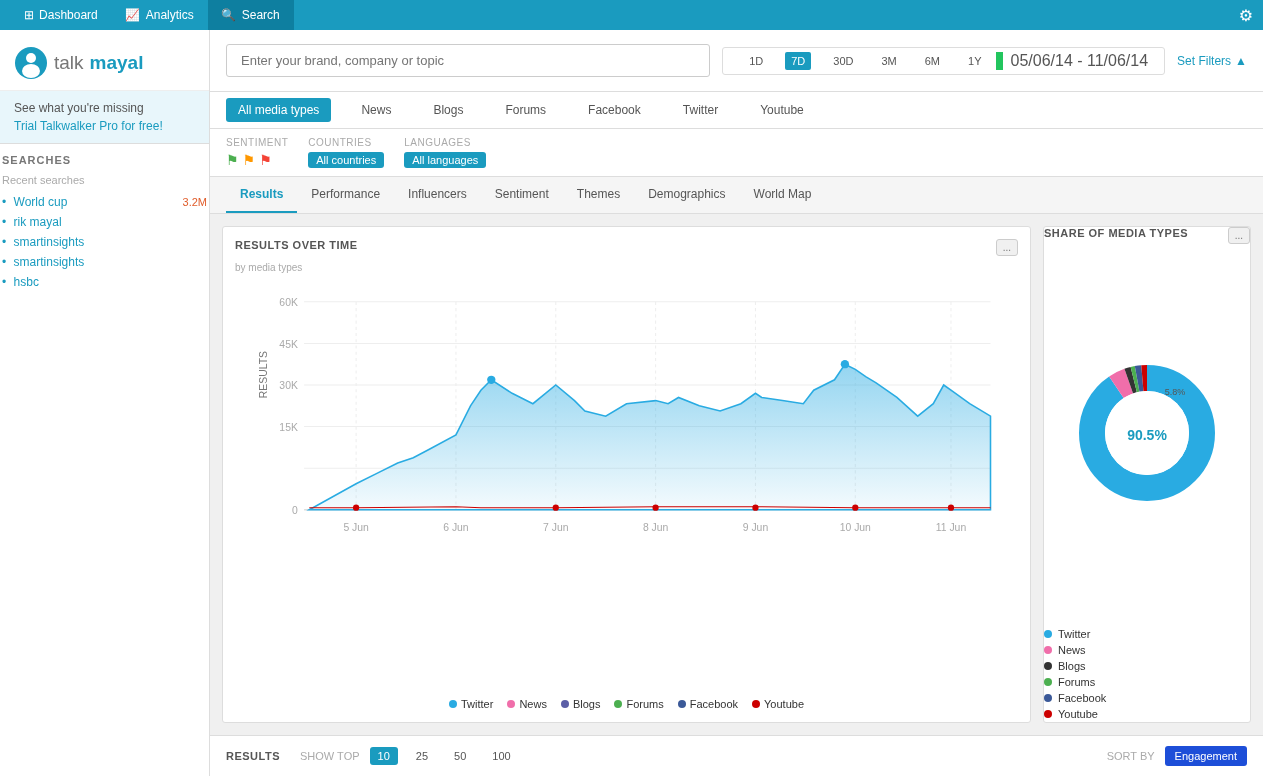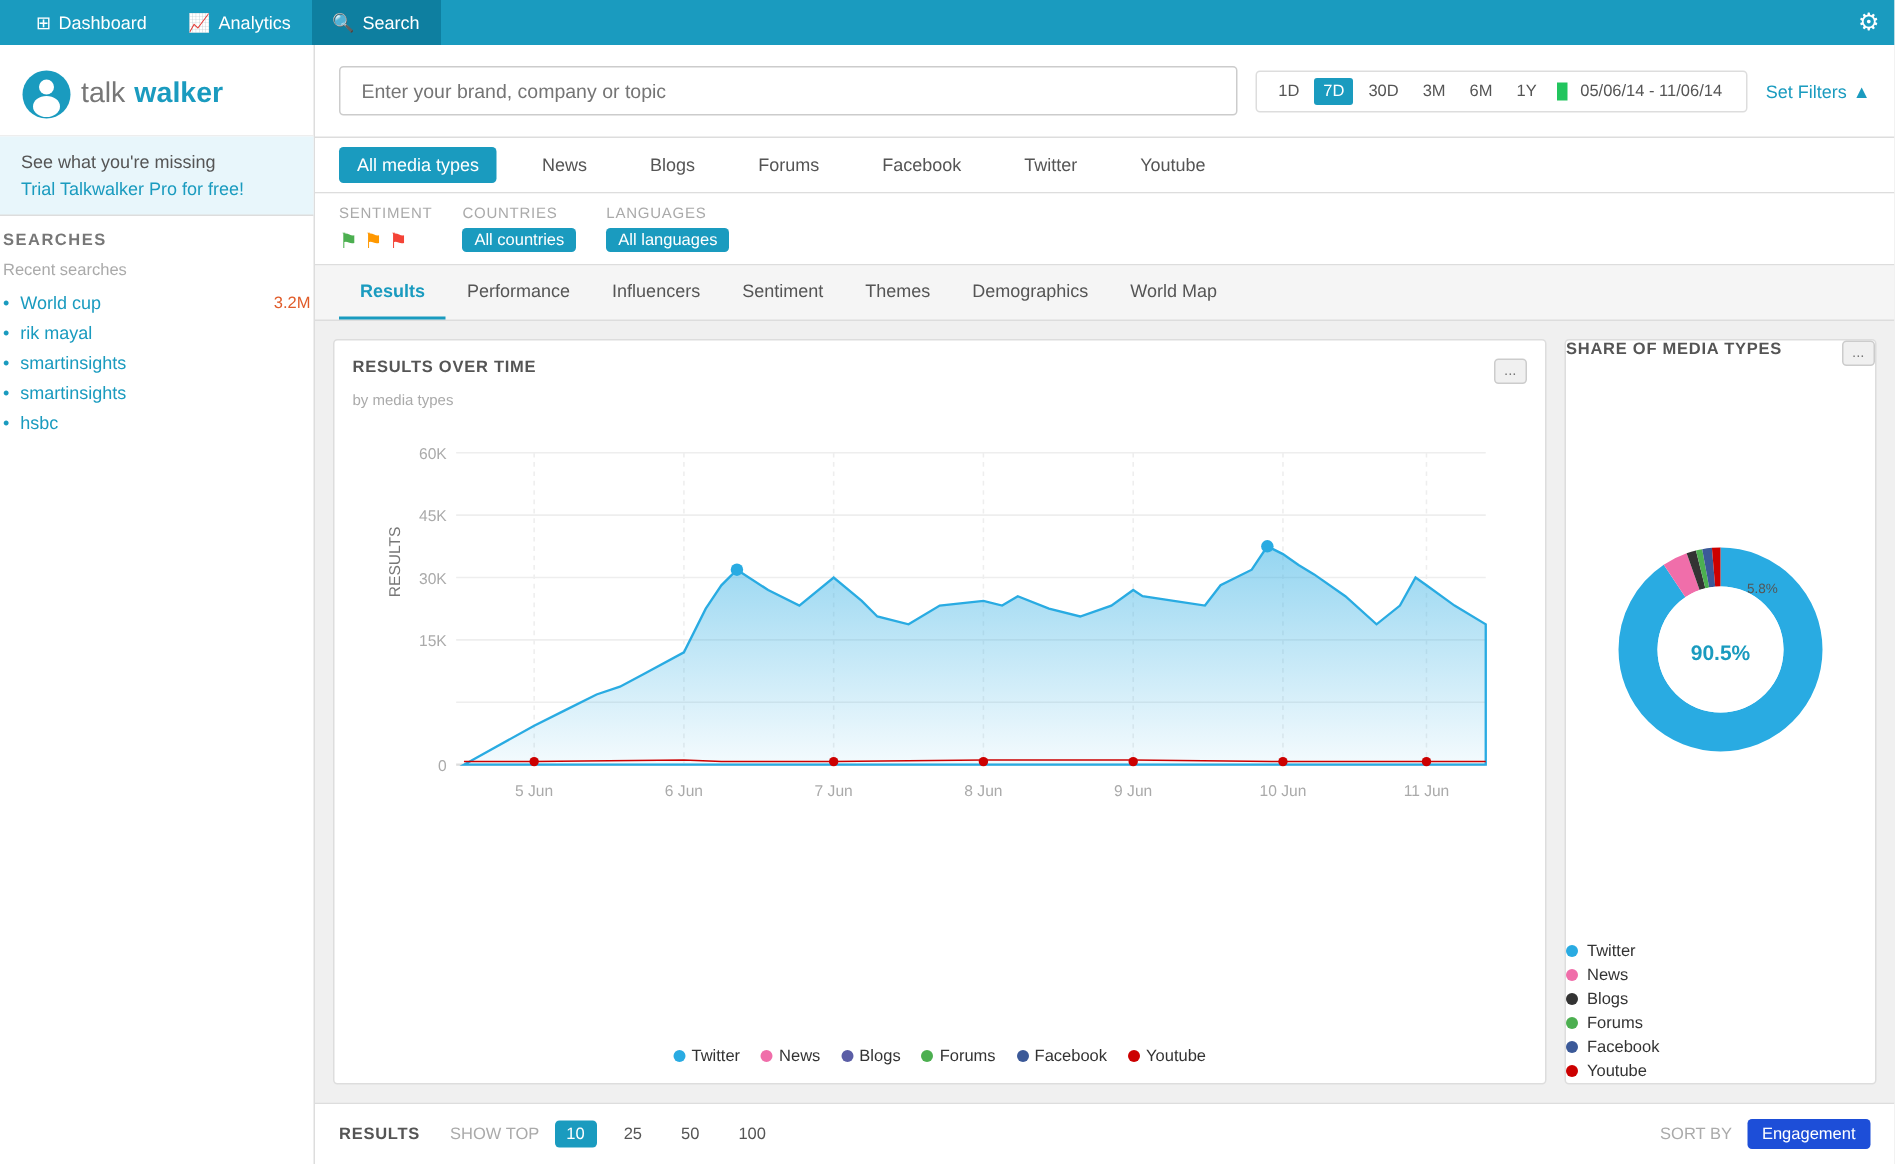--- a/index.html
+++ b/index.html
@@ -73,24 +73,24 @@
       border: 1px solid #ccc; border-radius: 3px;
       font-size: 13px; color: #999; outline: none;
     }
     .date-range-controls {
       display: flex; align-items: center; gap: 4px;
       background: #fff; border: 1px solid #ddd; border-radius: 3px;
       padding: 4px 8px;
     }
     .date-btn {
       padding: 3px 6px; font-size: 11px; color: #555; cursor: pointer;
-      border-radius: 2px; border: none; background: none;
+      border-radius: 2px; border: none; background: none; margin-left: 12px;
     }
     .date-btn.active { background: #1a9bbf; color: #fff; border-radius: 2px; }
-    .date-display { font-size: 11px; color: #555; padding: 0 8px; border-left: 7px solid #22c55e; margin-left: 4px; }
+    .date-display { font-size: 16px; color: #555; padding: 0 8px; border-left: 7px solid #22c55e; margin-left: 4px; }
     .set-filters-btn {
       display: flex; align-items: center; gap: 4px;
       color: #1a9bbf; font-size: 12px; cursor: pointer; border: none; background: none;
     }
 
     
     .media-tabs {
       background: #fff;
       padding: 6px 16px;
       border-bottom: 1px solid #ddd;
@@ -225,21 +225,21 @@
   <div class="sidebar">
     <div class="logo-area">
       <div class="logo-svg">
 
         <svg width="34" height="34" viewBox="0 0 34 34">
           <circle cx="17" cy="17" r="16" fill="#1a9bbf"></circle>
           <circle cx="17" cy="12" r="5" fill="white"></circle>
           <ellipse cx="17" cy="25" rx="9" ry="7" fill="white"></ellipse>
         </svg>
         <span style="font-size:19px;font-weight:300;color:#777;">talk</span>
-          <span style="font-size:19px;font-weight:900;color:#1a9bbf;">walker</span>
+          <span style="font-size:19px;font-weight:900;color:#1a9bbf;">mayal</span>
       </div>
     </div>
     <div class="trial-banner">
       <div>See what you're missing</div>
       <a href="#" style="color:#1a9bbf;text-decoration:none;">Trial Talkwalker Pro for free!</a>
     </div>
     <div class="searches-section">
       <div class="searches-title">SEARCHES</div>
       <div class="recent-label">Recent searches</div>
       <div class="search-item">

